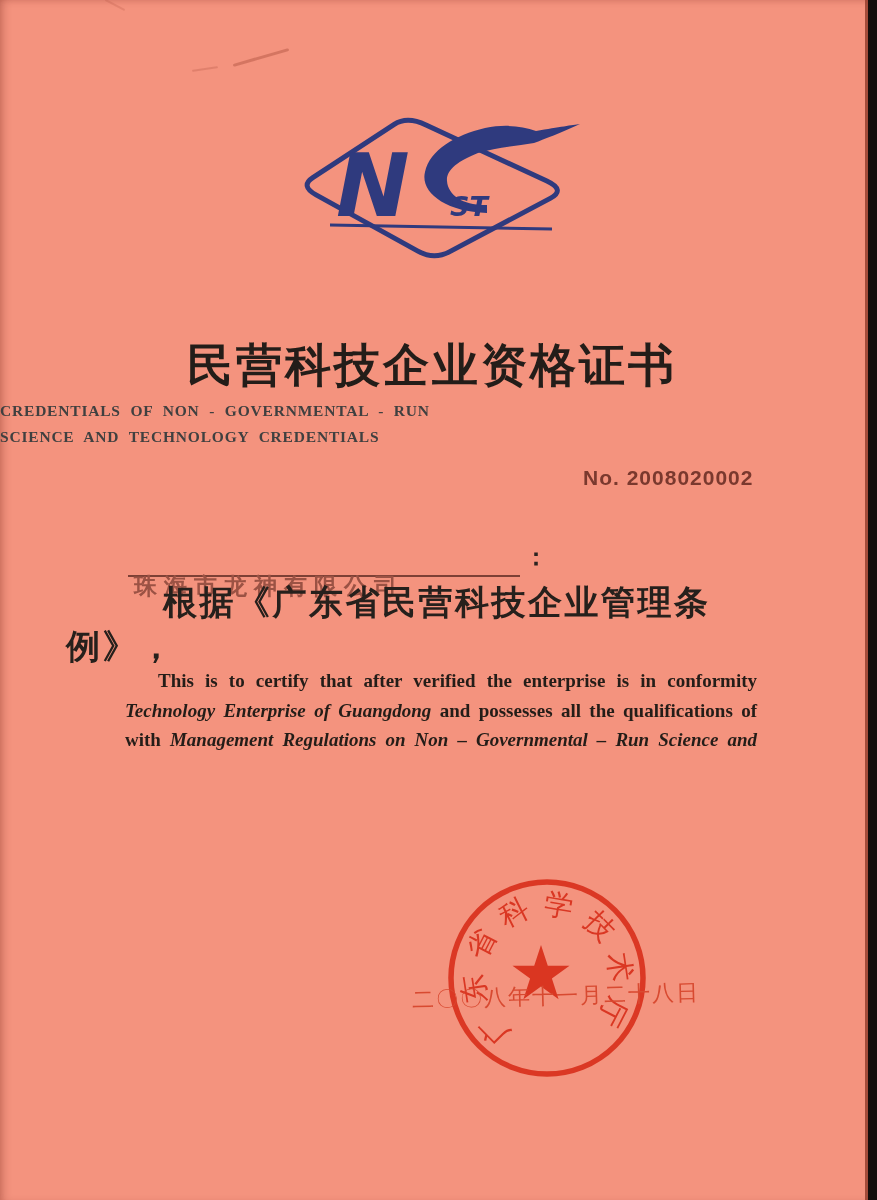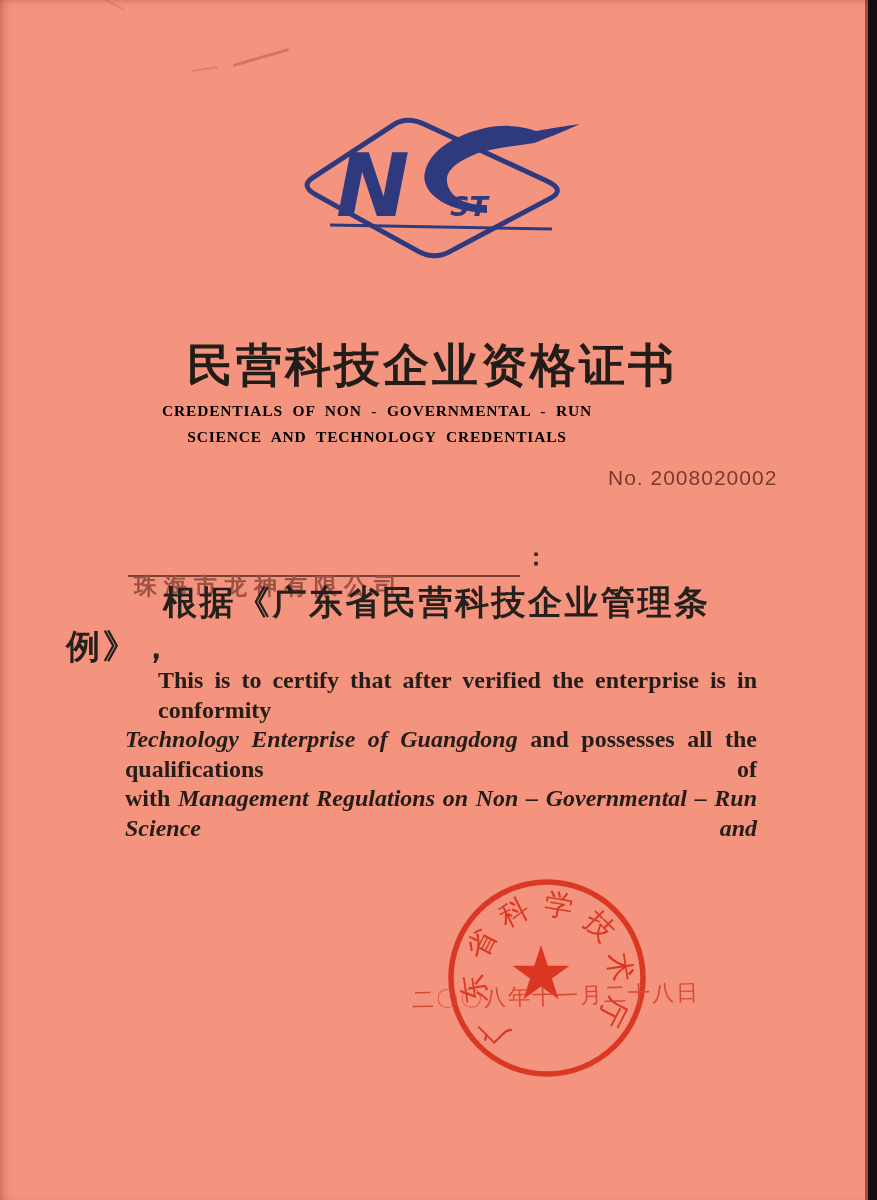--- a/index.html
+++ b/index.html
@@ -23,28 +23,28 @@
   
   .logo{position:absolute;left:280px;top:103px;width:320px;height:180px;}
 
   
   .title-zh{
     position:absolute;left:0;top:330px;width:864px;
     text-align:center;font-size:46px;font-weight:bold;letter-spacing:3px;
     color:#231d19;line-height:54px;margin-top:8px;
   }
   .subtitle-en{
-    position:absolute;left:0;top:398px;width:754px;text-align:center;
+    position:absolute;left:0;top:398px;width:754px;
     font-family:"Liberation Serif","DejaVu Serif",serif;
     font-weight:bold;font-size:15.5px;letter-spacing:.8px;word-spacing:5px;
-    color:#000000;line-height:26px;
+    color:#404040;line-height:26px;
   }
   .cert-no{
-    position:absolute;left:608px;top:466px;
-    font-size:21px;font-weight:400;letter-spacing:1px;color:#7a392e;
+    position:absolute;left:583px;top:466px;
+    font-size:21px;font-weight:700;letter-spacing:1px;color:#7a392e;
   }
 
   
   .recipient-line{
     position:absolute;left:128px;top:539px;width:392px;height:36px;
     border-bottom:2px solid #7d4035;
   }
   .recipient-name{
     display:inline-block;padding-left:6px;
     font-size:23px;font-weight:600;letter-spacing:7px;color:#9b5244;
@@ -61,21 +61,21 @@
     position:absolute;left:66px;top:580px;width:700px;
     font-size:34px;font-weight:bold;letter-spacing:2.5px;line-height:44px;
     color:#26201c;
   }
   .body-zh .indent{text-indent:97px;}
 
   
   .body-en{
     position:absolute;left:125px;top:666px;width:632px;
     font-family:"Liberation Serif","DejaVu Serif",serif;
-    font-size:24px;font-weight:bold;line-height:29.5px;color:#241d18;
+    font-size:19px;font-weight:bold;line-height:29.5px;color:#241d18;
   }
   .en-line{text-align:justify;text-align-last:justify;}
   .en-line.first{padding-left:33px;}
   .en-line.last{text-align-last:left;}
   .body-en i{font-style:italic;}
 
   
   .seal-svg{position:absolute;left:440px;top:868px;width:220px;height:225px;}
   .seal-char{
     position:absolute;width:30px;height:30px;

